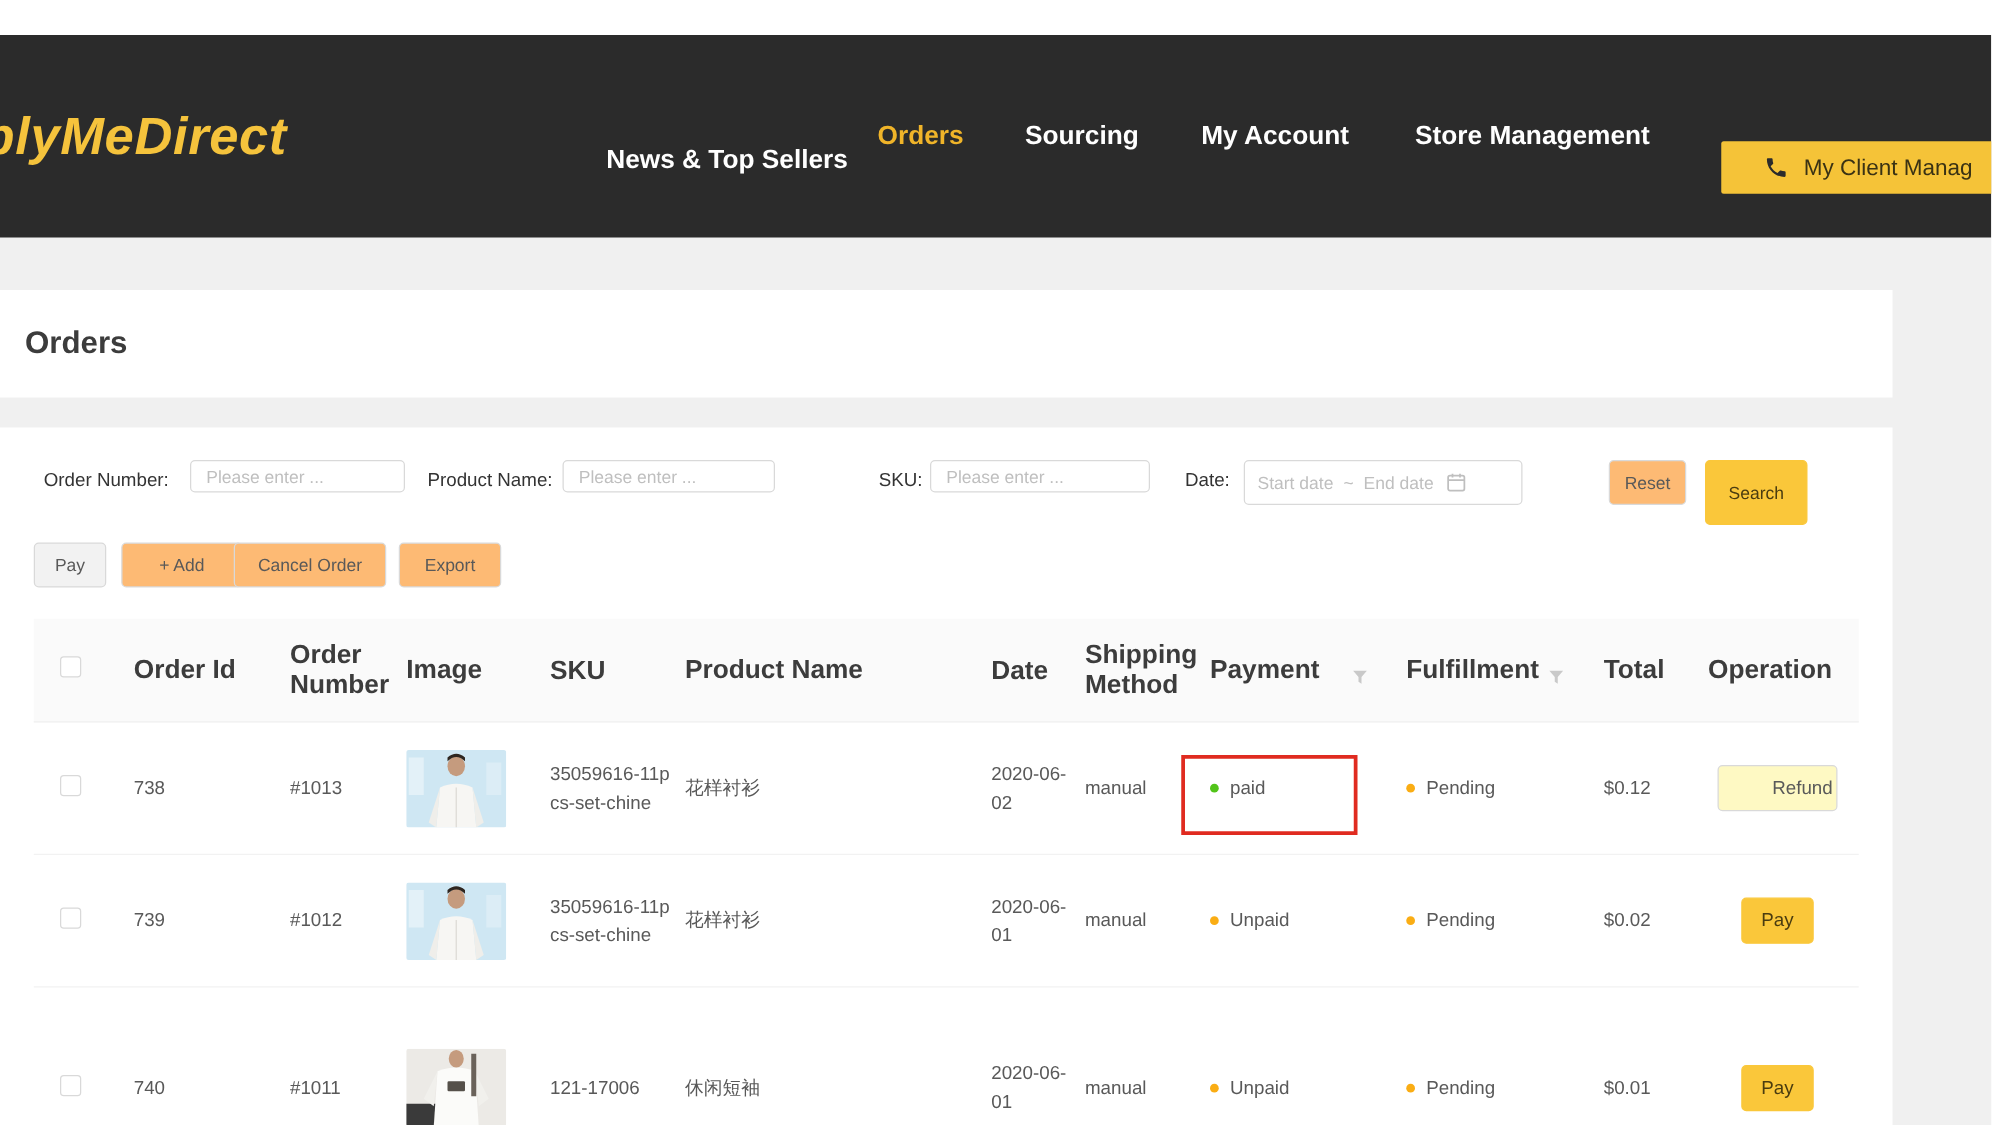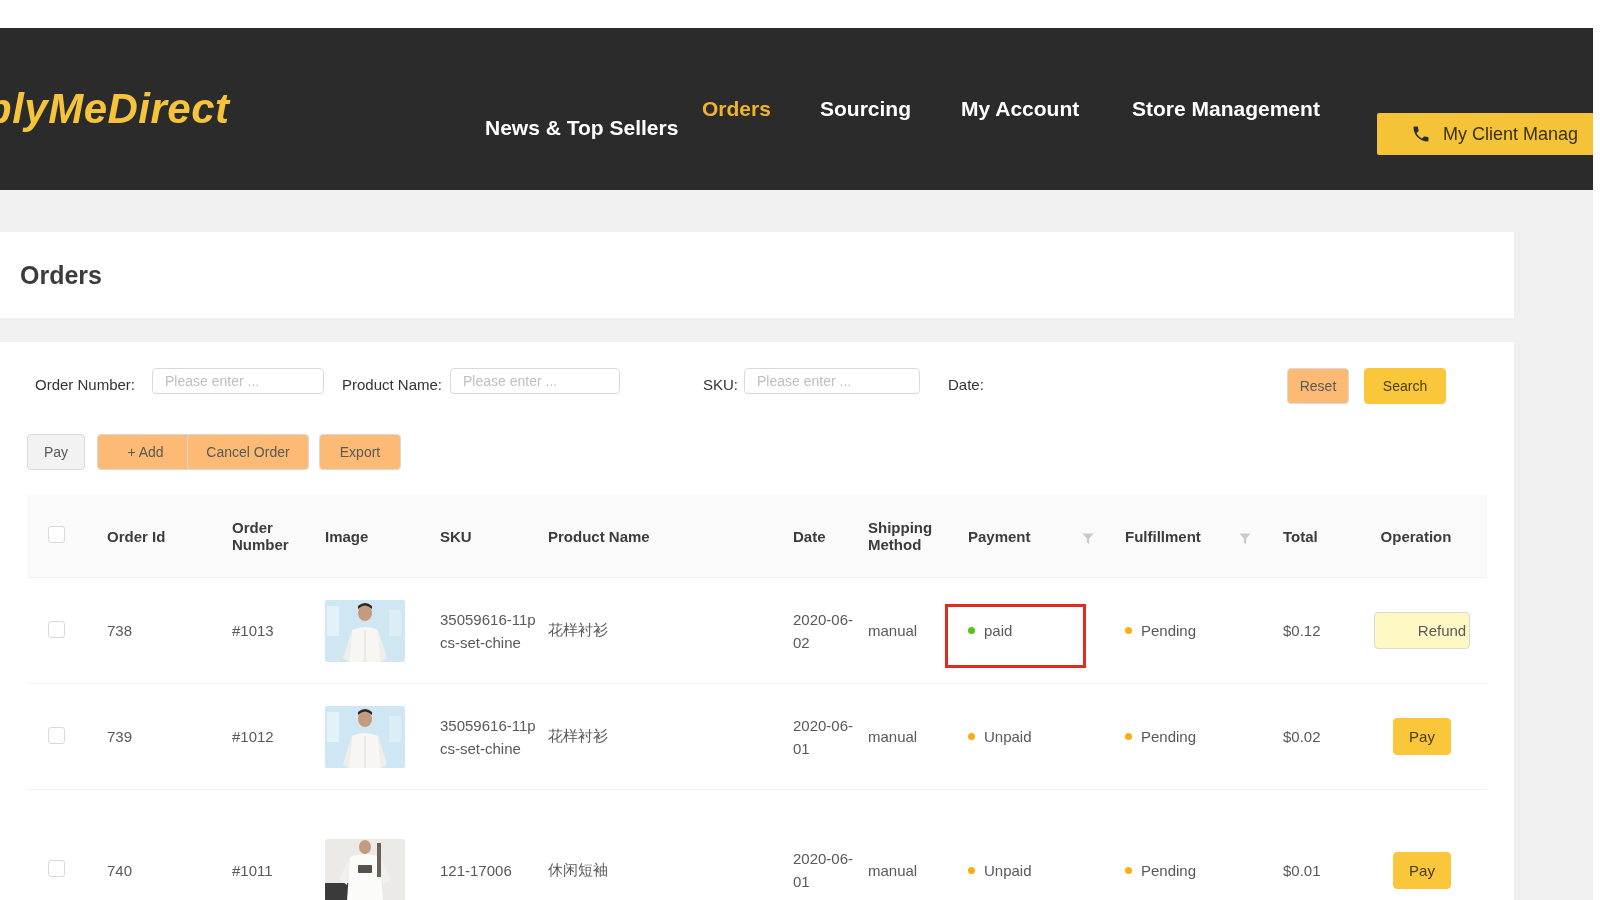--- a/index.html
+++ b/index.html
@@ -41,37 +41,37 @@
              padding:12px 12px; font-size:14px; color:#595959; background:#fff;
              font-family:"Liberation Sans", sans-serif; }
   .f-input::placeholder { color:#bfbfbf; }
   .date-range { position:absolute; top:26px; left:995px; width:223px; height:36px;
                 border:1px solid #d9d9d9; border-radius:4px; background:#fff;
                 display:flex; align-items:center; gap:8px; padding:0 10px; font-size:14px;
                 color:#bfbfbf; cursor:text; }
   .btn { border:1px solid #d9d9d9; border-radius:4px; background:#fdba74; font-size:14px;
          color:#595959; cursor:pointer; font-family:"Liberation Sans", sans-serif; }
   .reset-btn  { position:absolute; top:26px; left:1287px; width:62px; height:36px; }
-  .search-btn { position:absolute; top:26px; left:1364px; width:82px; height:36px;
+  .search-btn { position:absolute; top:26px; left:1364px; width:82px; height:52px;
                 background:#fac73a; border:1px solid #fac73a; color:#4a3c10; }
 
   
   .bulk-btn { position:absolute; top:92px; height:36px; }
   .pay-bulk    { left:27px;  width:58px;  background:#f2f2f2; }
   .add-bulk    { left:97px;  width:97px; }
   .cancel-bulk { left:187px; width:122px; }
   .export-bulk { left:319px; width:82px; }
 
   
   .orders-table { position:absolute; left:27px; top:153px; width:1460px; }
   .t-row { display:grid;
            grid-template-columns:68px 120px 97px 116px 110px 242px 75px 90px 163px 157px 80px 142px;
            align-items:center; }
   .t-head { background:#fafafa; height:83px; border-bottom:1px solid #efefef;
-            font-size:15px; font-weight:700; color:#3c3c3c; }
+            font-size:21px; font-weight:700; color:#3c3c3c; }
   .t-body-row { height:106px; border-bottom:1px solid #f2f2f2; font-size:15px; color:#595959; }
   .t-body-row.tall { height:160px; border-bottom:none; }
   .cell { padding-left:12px; }
   .c-check { padding-left:21px; }
   .c-ordnum { padding-left:17px; }
   .c-img { padding-left:13px; }
   .c-sku { padding-left:12px; line-height:23px; }
   .c-prod { padding-left:10px; }
   .c-date { padding-left:13px; line-height:23px; }
   .c-ship { padding-left:13px; }
@@ -123,20 +123,33 @@
 
   <div class="content-card">
 
     <span class="filter-label" style="left:35px;">Order Number:</span>
     <input class="f-input" style="left: 152px; width: 172px;" placeholder="Please enter ...">
     <span class="filter-label" style="left:342px;">Product Name:</span>
     <input class="f-input" style="left: 450px; width: 170px;" placeholder="Please enter ...">
     <span class="filter-label" style="left:703px;">SKU:</span>
     <input class="f-input" style="left: 744px; width: 176px;" placeholder="Please enter ...">
     <span class="filter-label" style="left:948px;">Date:</span>
+    <div class="date-range">
+      <span>Start date</span>
+      <span>~</span>
+      <span>End date</span>
+      <span style="display:inline-flex; margin-left:2px;">
+        <svg width="16" height="16" viewBox="0 0 16 16" fill="none" stroke="#bfbfbf" stroke-width="1.4">
+          <rect x="1.5" y="2.5" width="13" height="12" rx="1.5"></rect>
+            <line x1="1.5" y1="6" x2="14.5" y2="6"></line>
+          <line x1="5" y1="1" x2="5" y2="4"></line>
+            <line x1="11" y1="1" x2="11" y2="4"></line>
+          </svg>
+      </span>
+    </div>
     <button class="btn reset-btn">Reset</button>
     <button class="btn search-btn">Search</button>
 
     <button class="btn bulk-btn pay-bulk">Pay</button>
     <button class="btn bulk-btn add-bulk">+ Add</button>
     <button class="btn bulk-btn cancel-bulk">Cancel Order</button>
     <button class="btn bulk-btn export-bulk">Export</button>
 
     <div class="orders-table">
 

